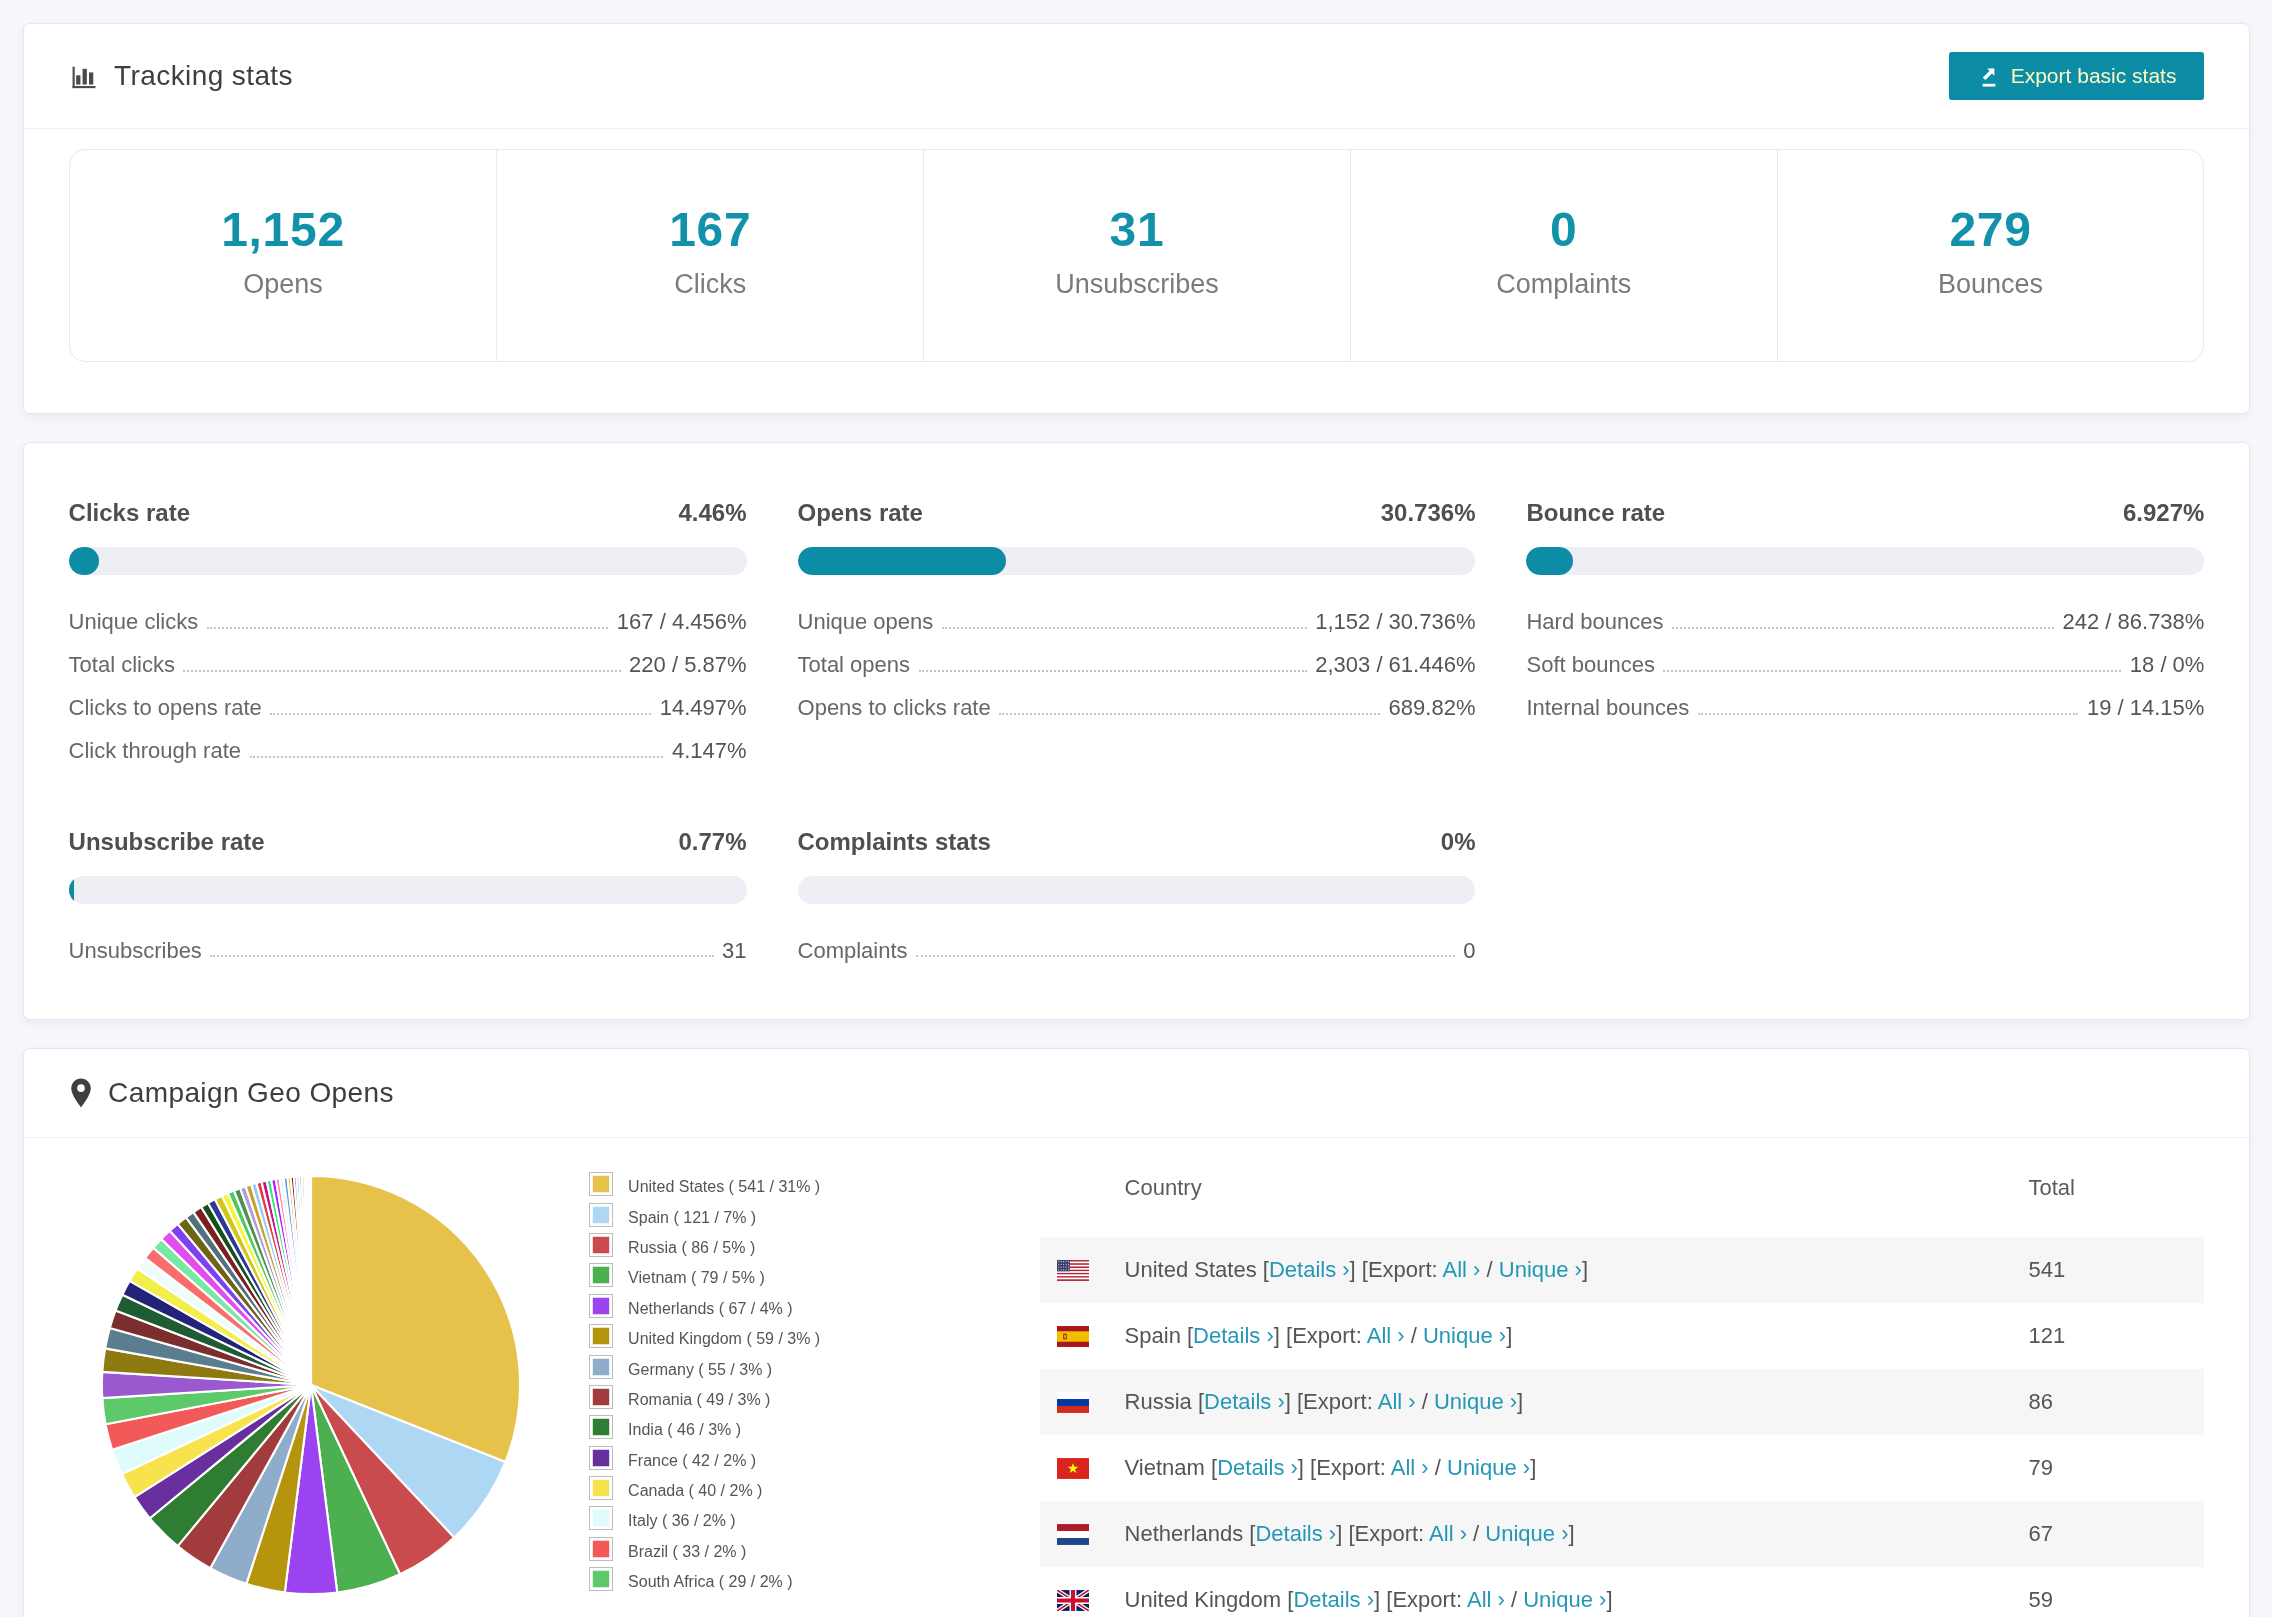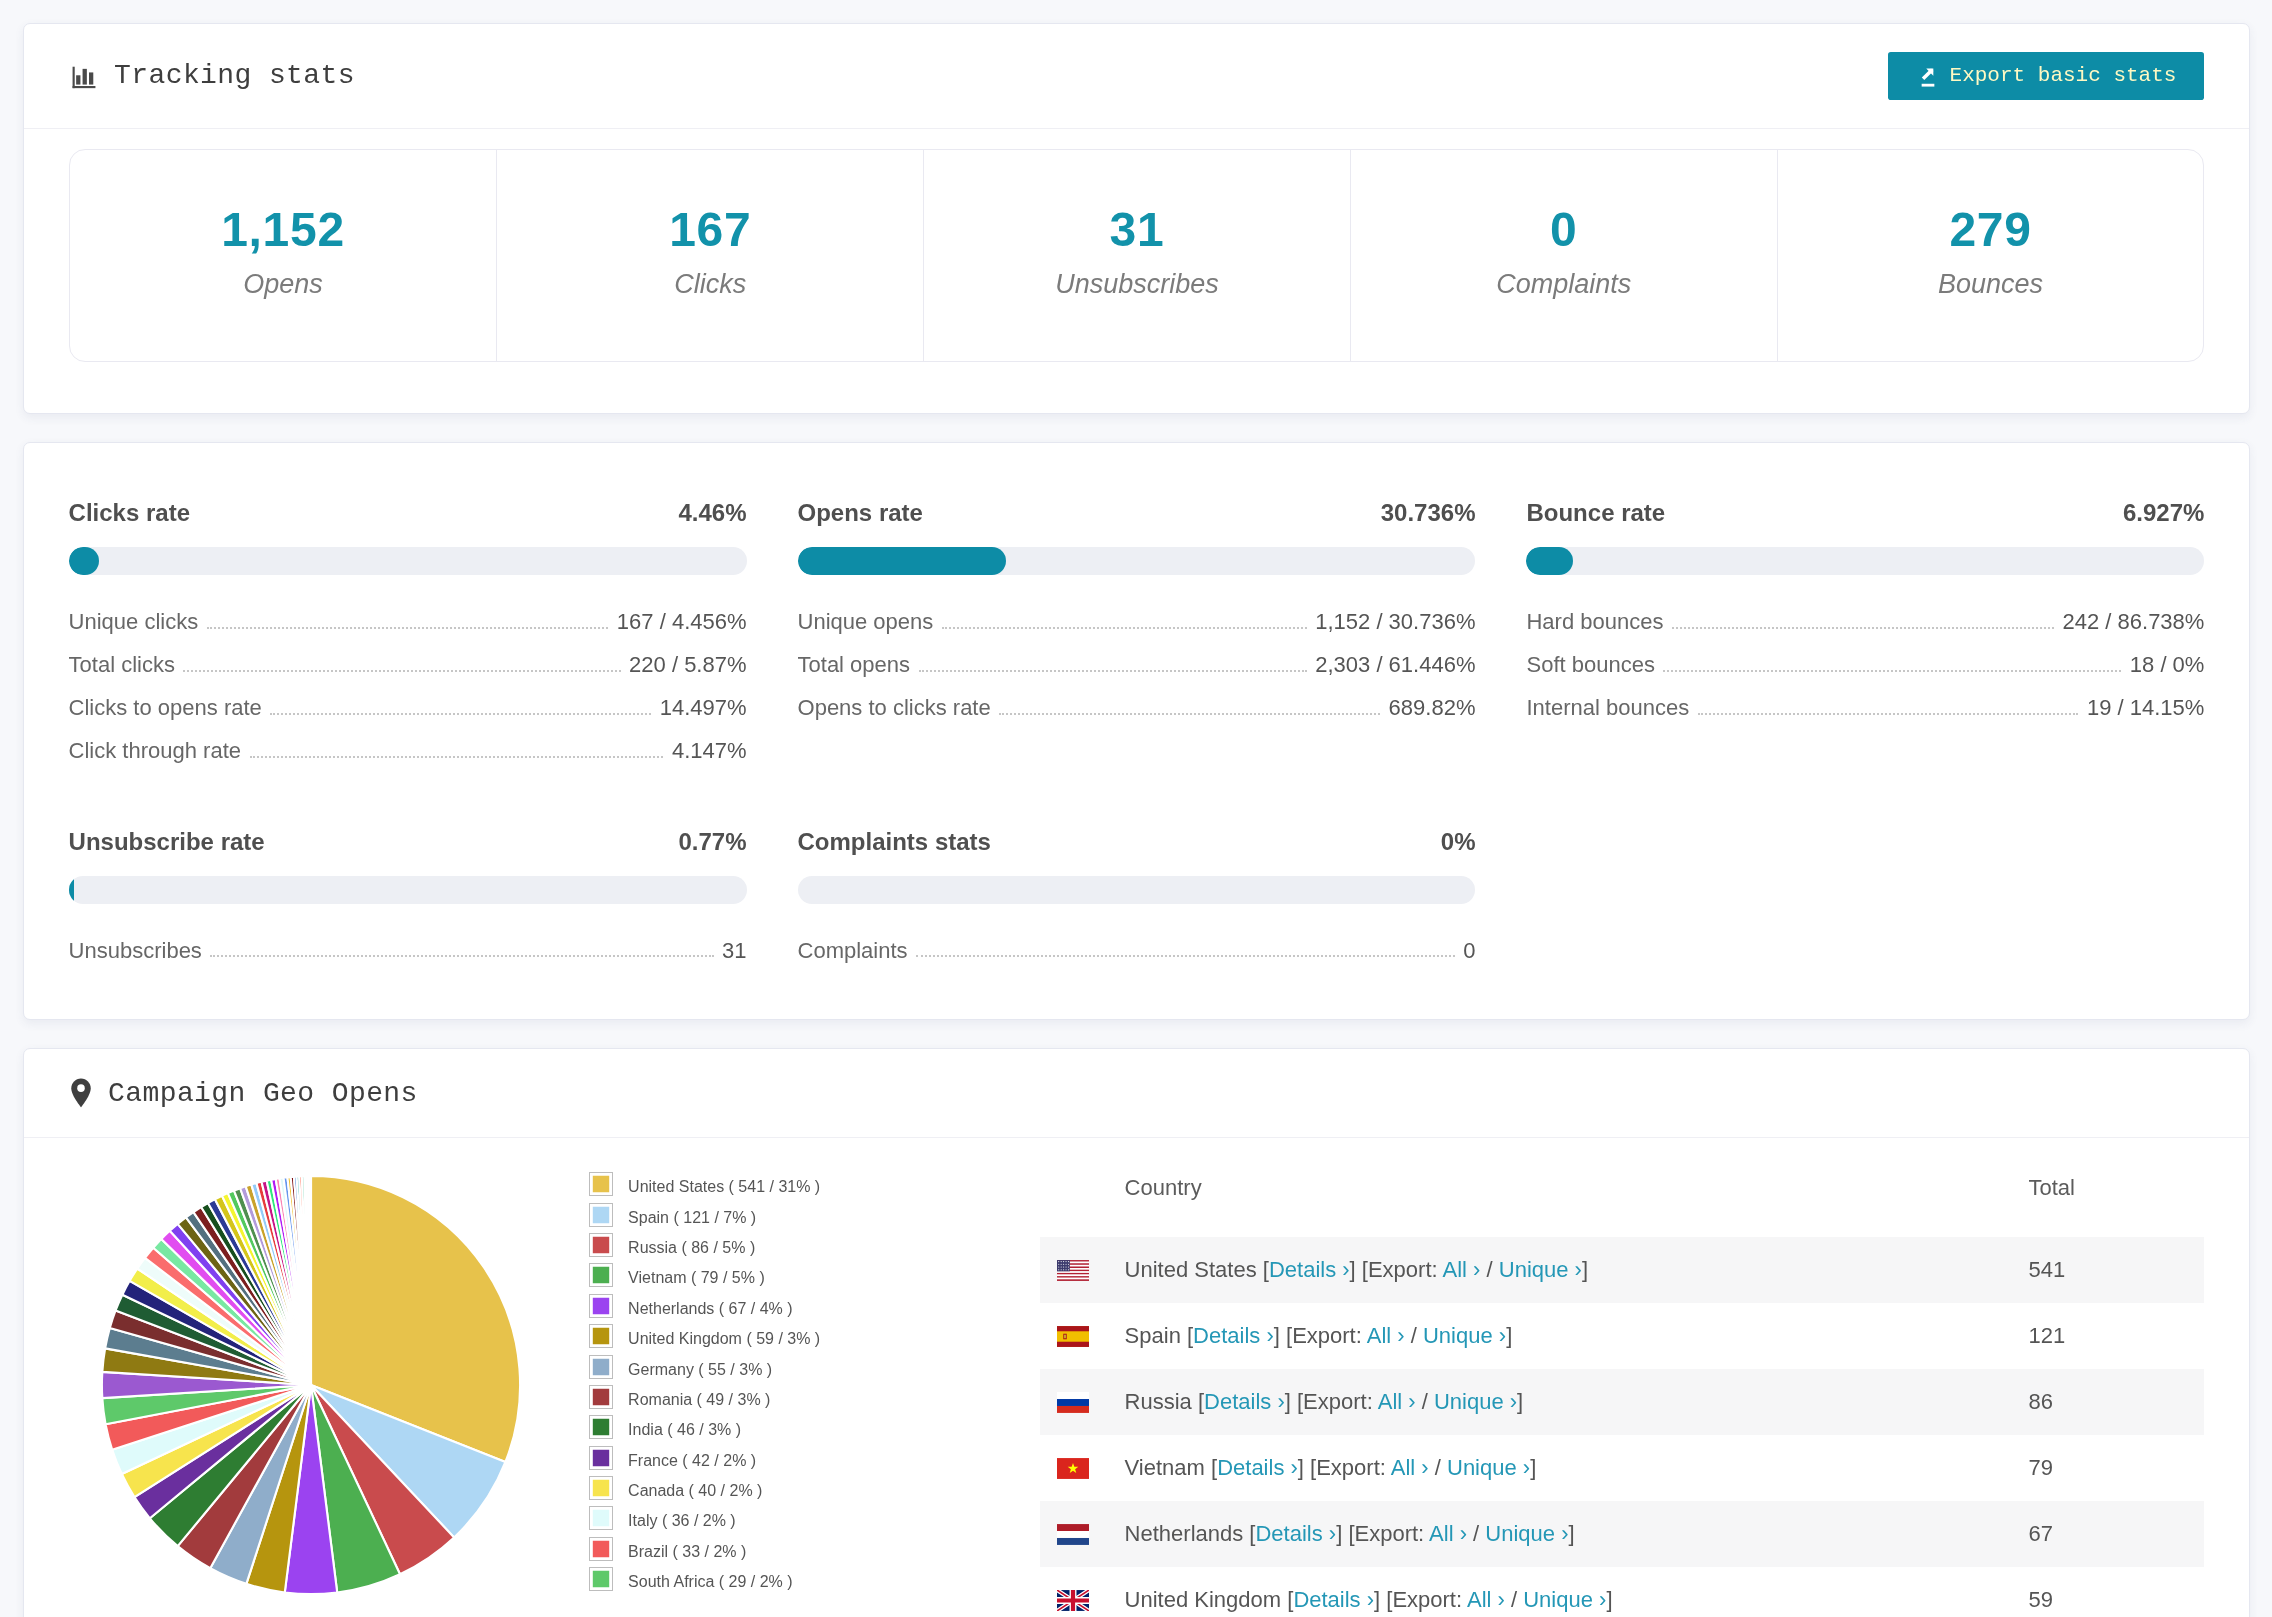--- a/index.html
+++ b/index.html
@@ -1,34 +1,34 @@
 <!DOCTYPE html>
 <html style="font-size:11.3px"><head>
 <meta charset="utf-8">
 <style>
   * { margin:0; padding:0; box-sizing:border-box; }
   html,body { width:2273px; height:1618px; background:#f7f8fb; overflow:hidden;
               font-family:"Liberation Sans", sans-serif; color:#555; }
   .card { background:#fff; margin:0 22.6px; border:0.7px solid #e5e7f0; border-radius:7px;
           box-shadow:0 3.5px 10px rgba(60,70,120,.07); }
-  .card-head { display:flex; align-items:center; padding:28px 45px; border-bottom:1.4px solid #efeff4;font-family:Liberation Mono, monospace; }
+  .card-head { display:flex; align-items:center; padding:28px 45px; border-bottom:1.4px solid #efeff4; }
   .card-title { font-size:28px; color:#3e3e3e; letter-spacing:0.4px; }
   .head-icon { margin-right:15.5px; display:flex; align-items:center; }
 
   
   #card-tracking { margin-top:22.6px; }
   .export-btn { margin-left:auto; background:#0d8ca6; color:#fef9c3; border:none; cursor:pointer;
                 font-size:21px; padding:12px 28px; border-radius:2.8px; display:flex; align-items:center;
                 gap:10px; font-family:inherit;text-align:center; }
   .stats-box { margin:20px 45px 51px; border:1.4px solid #e9e9f1; border-radius:16px;
                display:grid; grid-template-columns:repeat(5,1fr); }
   .stat-cell { text-align:center; padding:52px 7px 61px; border-left:1.4px solid #e9e9f1; }
   .stat-cell:first-child { border-left:none; }
   .stat-value { font-size:48px; font-weight:bold; color:#1292aa; letter-spacing:0.7px; }
-  .stat-label { font-size:27px; color:#7b7b7b; margin-top:12.7px;font-style:italic; }
+  .stat-label { font-size:27px; color:#7b7b7b; margin-top:12.7px; }
 
   
   #card-rates { margin-top:28px; padding:56px 45px 47px;
                 display:grid; grid-template-columns:repeat(3,1fr); column-gap:51px; row-gap:55px; }
   .rate-head { display:flex; justify-content:space-between; align-items:baseline;
                font-size:24px; font-weight:bold; color:#4f4f4f; margin-bottom:20px; }
   .bar { height:28px; background:#edeff4; border-radius:14px; overflow:hidden; margin-bottom:25.4px; }
   .bar-fill { height:100%; background:#0d8ca6; border-radius:14px; }
   .detail-row { display:flex; align-items:flex-end; font-size:22px; color:#676767; padding:8.5px 0; }
   .leader { flex:1; border-bottom:2.1px dotted #c6c6c6; margin:0 8.5px 6.4px; }

